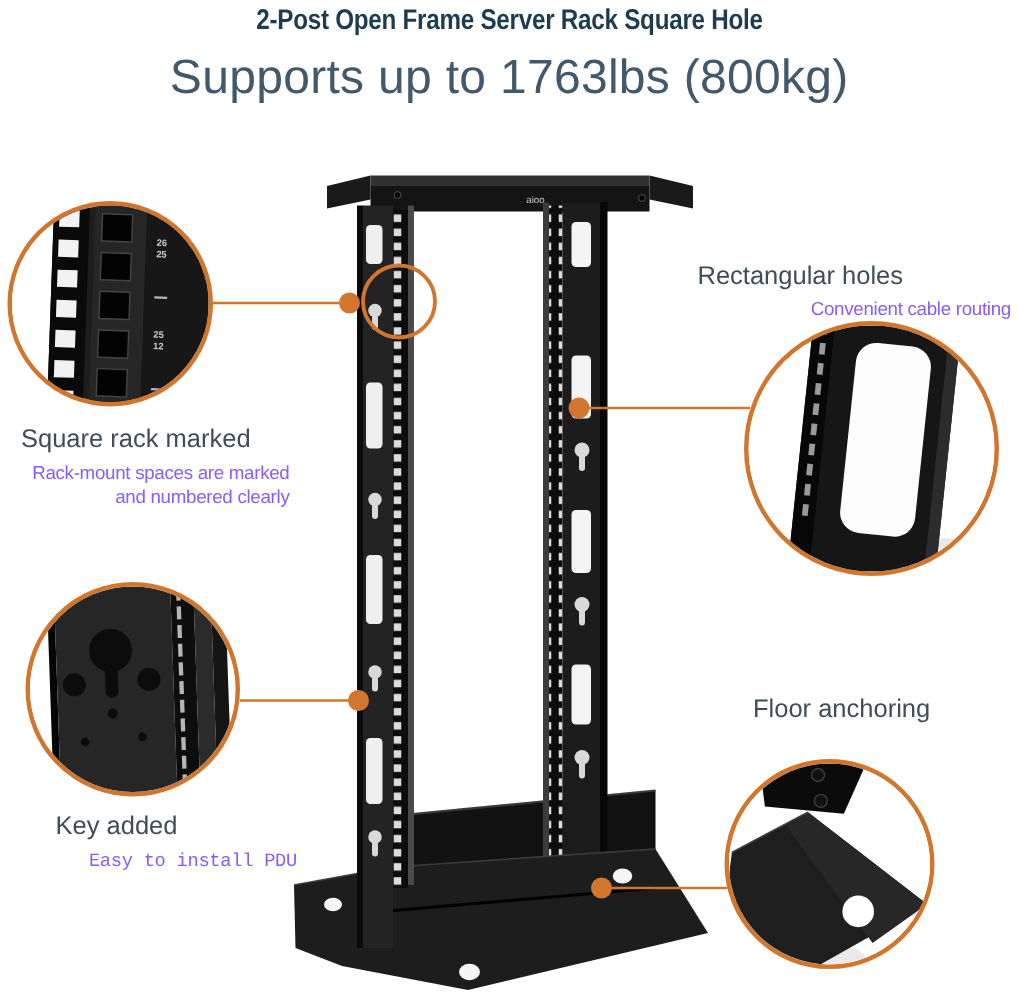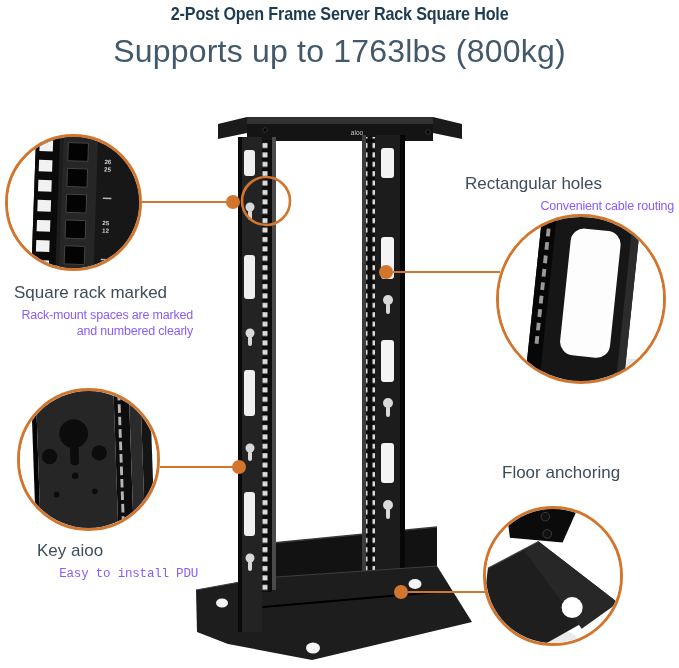--- a/index.html
+++ b/index.html
@@ -232,18 +232,18 @@
       <circle cx="90" cy="103" r="11" fill="#fff"></circle>
     </svg>
   </div>
 
   <div class="co-title" style="left:14px;top:283px;">Square rack marked</div>
   <div class="co-desc" style="left:15px;top:307px;width:178px;">Rack-mount spaces are marked and numbered clearly</div>
 
   <div class="co-title" style="left:465px;top:174px;">Rectangular holes</div>
   <div class="co-desc" style="left:489px;top:198px;width:185px;">Convenient cable routing</div>
 
-  <div class="co-title" style="left:37px;top:541px;">Key aioo</div>
+  <div class="co-title" style="left:37px;top:541px;">Key added</div>
   <div class="co-desc" style="left:38px;top:566px;width:160px;font-family:Liberation Mono, monospace;">Easy to install PDU</div>
 
   <div class="co-title" style="left:482px;top:463px;margin-left:20px;">Floor anchoring</div>
 
 </div>
 
 </body></html>

